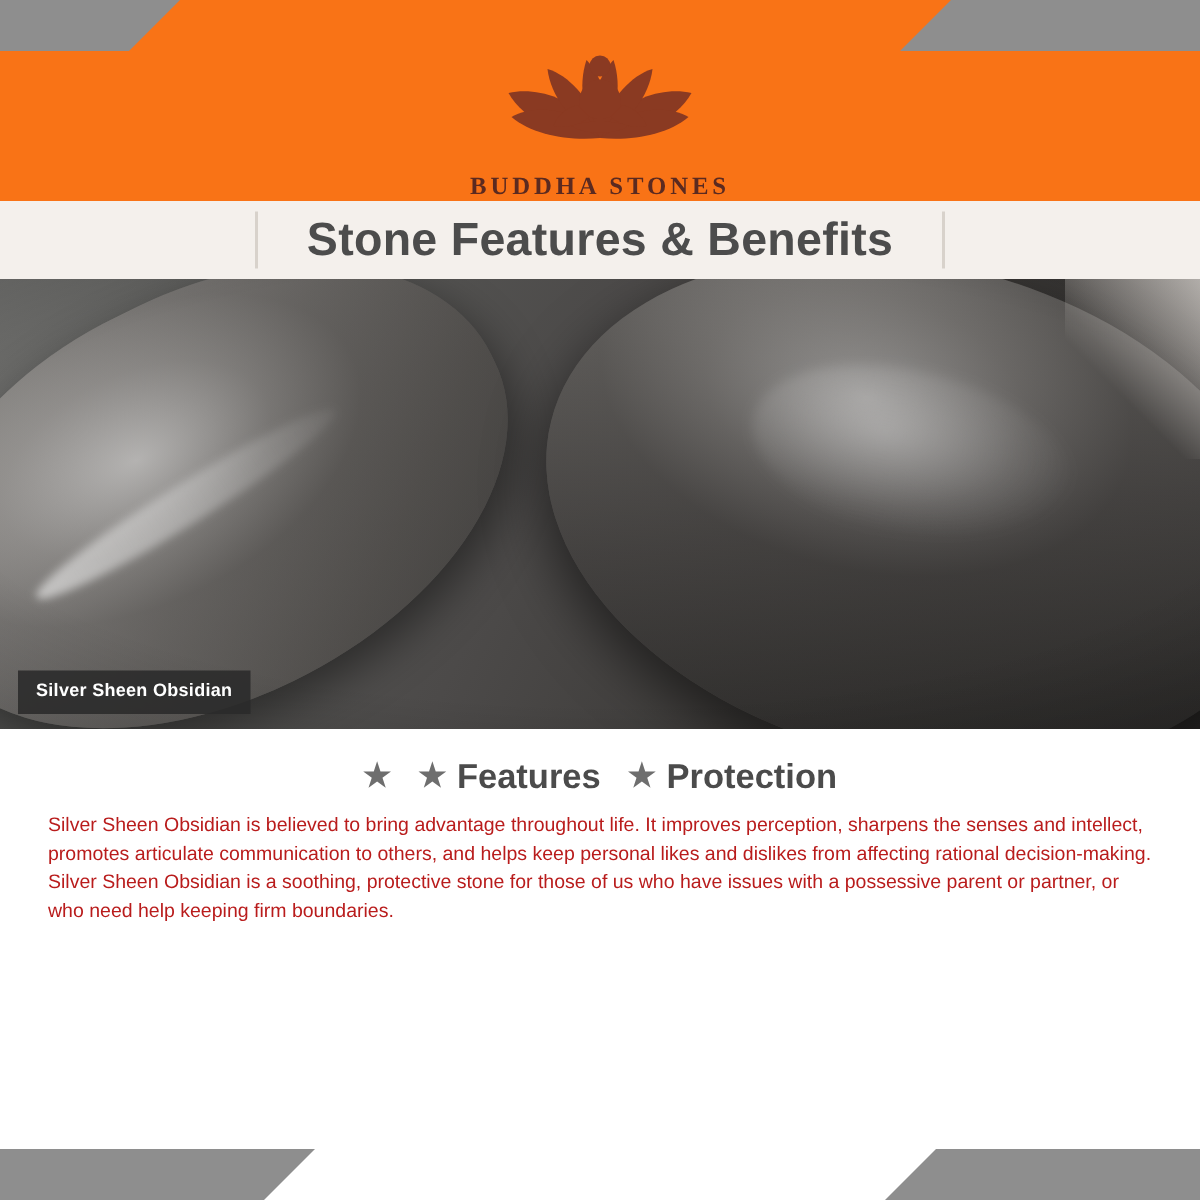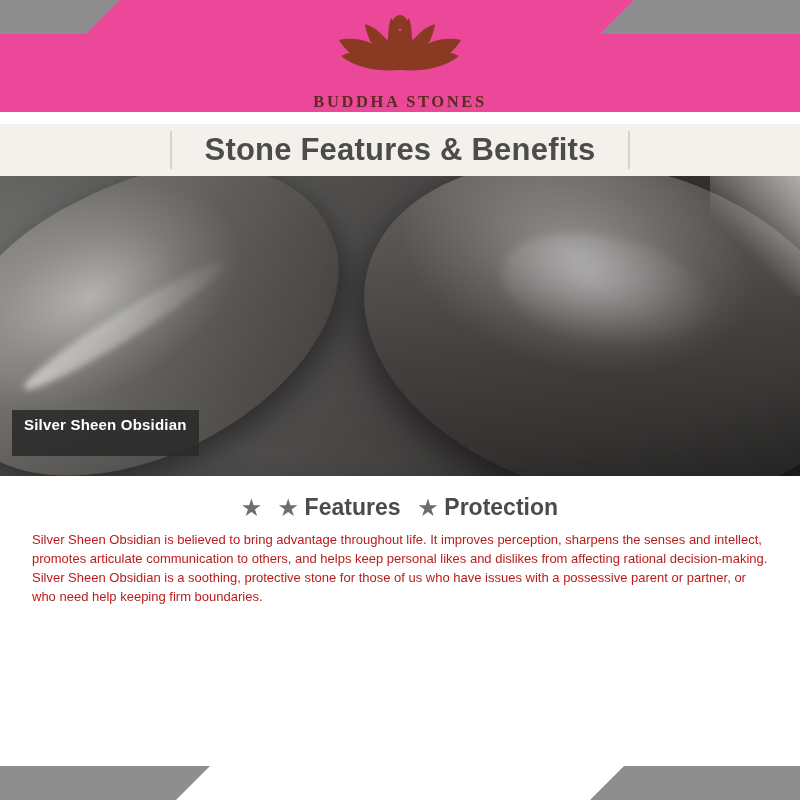--- a/index.html
+++ b/index.html
@@ -39,43 +39,43 @@
   }
   .corner-br {
     bottom: 0; right: 0;
     width: 210px; height: 34px;
     clip-path: polygon(34px 0, 210px 0, 210px 34px, 0 34px);
   }
 
   
   .header {
     position: relative;
+    padding-top: 22px;
     text-align: center;
-    background: #ec4899;
+    background: #f97316;
   }
   .logo-wrap {
     display: flex;
     flex-direction: column;
     align-items: center;
     justify-content: center;
   }
   .logo-mark { line-height: 0; }
   .brand-name {
     margin-top: 6px;
     font-size: 16.5px;
     letter-spacing: 2.6px;
     font-weight: 700;
     color: #5b2a20;
     font-family: "Liberation Serif", serif;
   }
 
   
   .title-band {
     position: relative;
-    margin-top: 12px;
     height: 52px;
     background: #f4f0ec;
     display: flex;
     align-items: center;
     justify-content: center;
   }
   .title-band::before,
   .title-band::after {
     content: "";
     position: absolute;
@@ -157,26 +157,26 @@
   .photo-topright-fade {
     position: absolute;
     right: 0; top: 0;
     width: 90px; height: 120px;
     background: linear-gradient(225deg, rgba(225,220,215,0.85), rgba(225,220,215,0) 62%);
   }
 
   
   .caption-tag {
     position: absolute;
-    left: 12px; bottom: 20px;
+    left: 12px; bottom: 10px;
     background: rgba(42,42,42,0.88);
     color: #ffffff;
-    font-size: 15px;
-    font-weight: 700;
-    padding: 6px 12px 23px 12px;
+    font-size: 12px;
+    font-weight: 700;
+    padding: 6px 12px 9px 12px;
     letter-spacing: 0.2px;
   }
 
   
   .benefits {
     display: flex;
     justify-content: center;
     align-items: center;
     gap: 18px;
     padding: 18px 0 6px 0;

